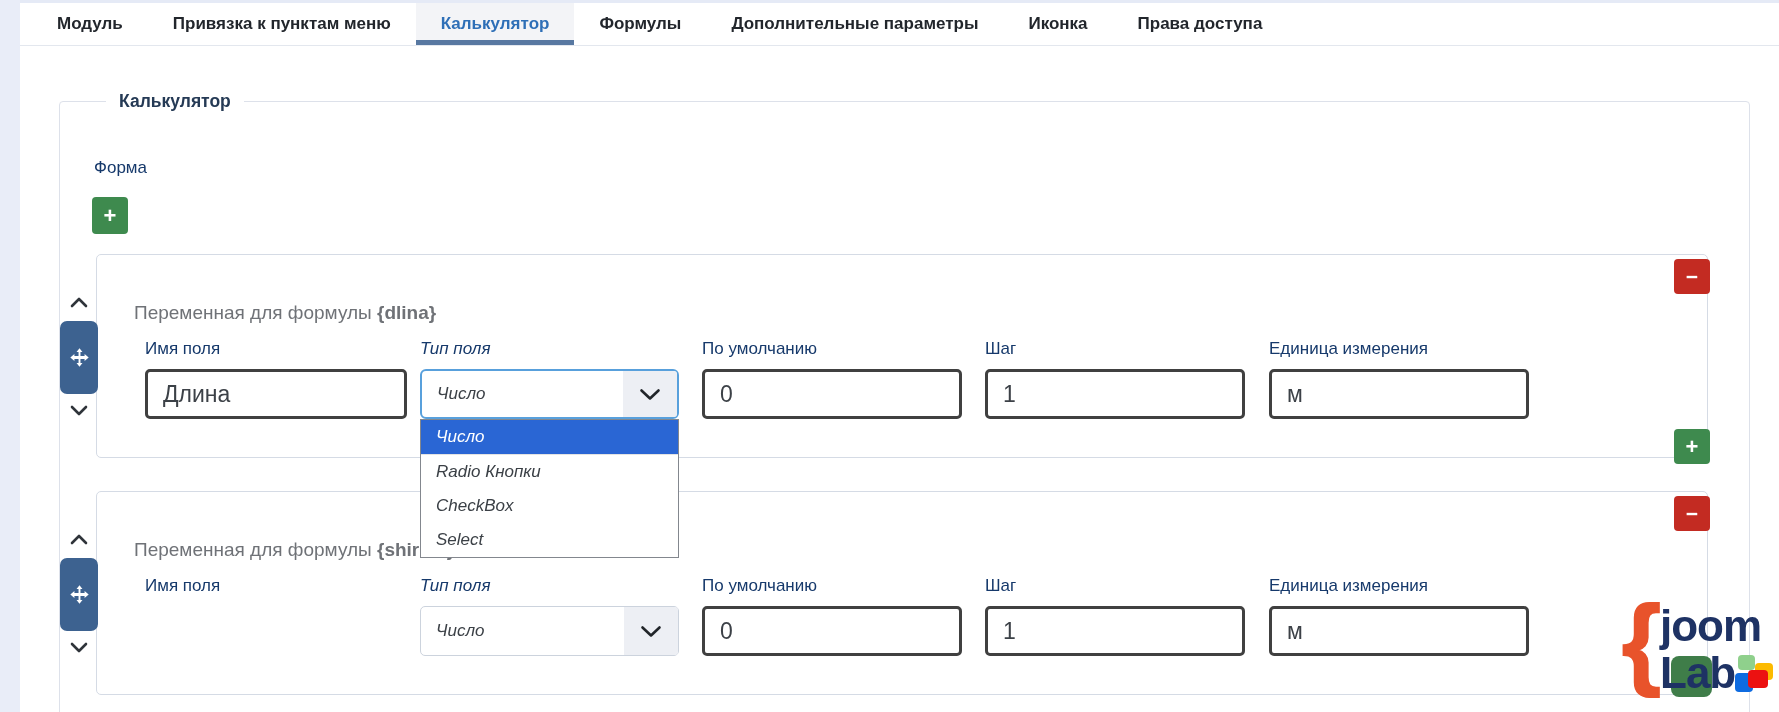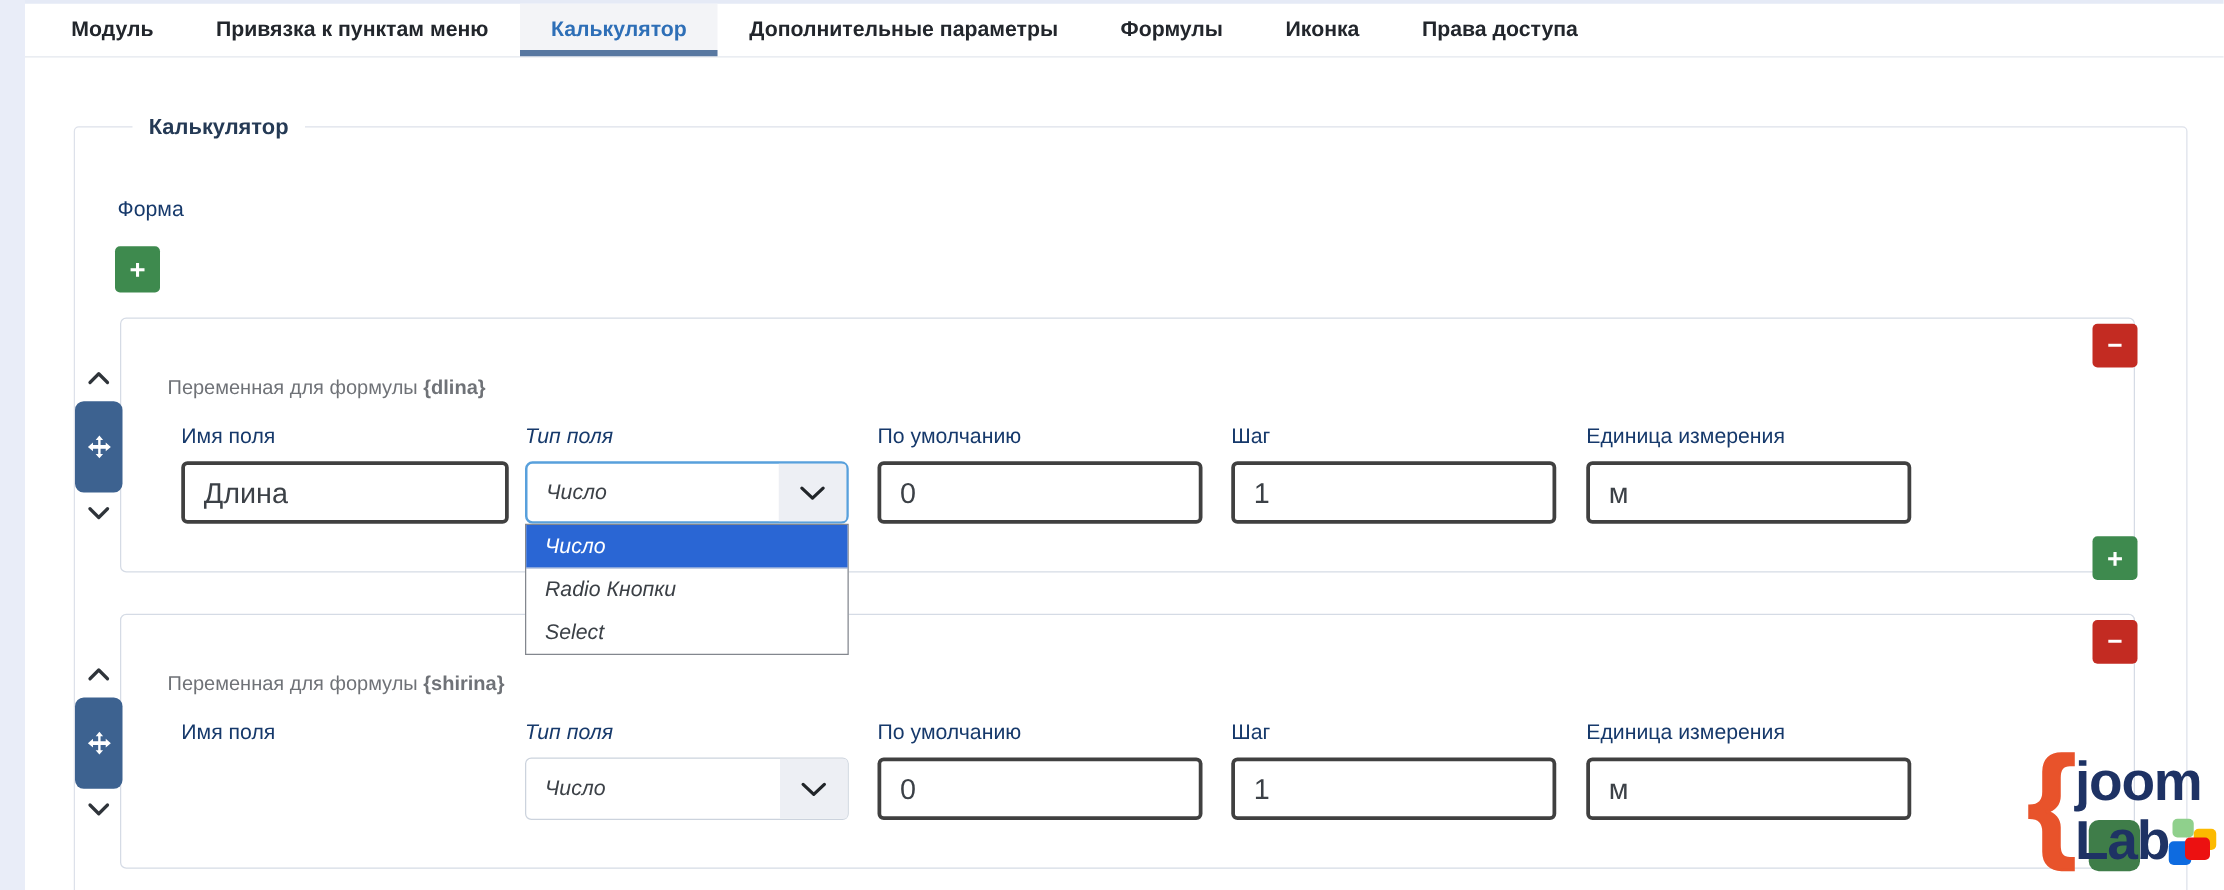--- a/index.html
+++ b/index.html
@@ -42,21 +42,21 @@
                 display:flex; align-items:center; justify-content:center; font-size:21px; font-weight:700; line-height:1; }
   .btn-add-corner { position:absolute; bottom:-7px; right:-3px; width:36px; height:35px; }
 
   .chev { position:absolute; left:-29px; width:22px; height:14px; cursor:pointer;
           display:flex; align-items:center; justify-content:center; background:none; border:none; }
   .chev-up { top:40px; } .chev-down { top:148px; }
   .drag { position:absolute; left:-37px; top:66px; width:38px; height:73px;
           background:#3d6290; border-radius:7px; cursor:move; border:none;
           display:flex; align-items:center; justify-content:center; }
 
-  .var-label { position:absolute; left:37px; top:47px; font-size:16px; color:#6f7277;text-align:right; }
+  .var-label { position:absolute; left:37px; top:47px; font-size:19px; color:#6f7277;text-align:right; }
   .var-label b { font-weight:700; }
 
   .field { position:absolute; top:84px; }
   .f-name    { left:48px;   width:262px; }
   .f-type    { left:323px;  width:259px;font-style:italic; }
   .f-default { left:605px;  width:260px; }
   .f-step    { left:888px;  width:260px; }
   .f-unit    { left:1172px; width:260px; }
   .field label { display:block; font-size:17px; color:#16396b; line-height:20px; margin-bottom:10px; white-space:nowrap; }
   .field input { width:100%; height:50px; border:3px solid #404040; border-radius:5px;
@@ -94,22 +94,22 @@
 </head>
 <body>
 
 <div class="page">
   <div class="left-strip"></div>
 
   <nav class="tabbar">
     <div class="tab">Модуль</div>
     <div class="tab">Привязка к пунктам меню</div>
     <div class="tab active">Калькулятор</div>
+    <div class="tab">Формулы</div>
     <div class="tab">Дополнительные параметры</div>
-    <div class="tab">Формулы</div>
     <div class="tab">Иконка</div>
     <div class="tab">Права доступа</div>
   </nav>
 
   <section class="panel">
     <div class="legend">Калькулятор</div>
 
     <div class="form-label">Форма</div>
     <button class="btn-green btn-add-top">
       <span>+</span>
@@ -154,20 +154,21 @@
         <div class="select focused">
           <span class="sel-val">Число</span>
           <span class="sel-arrow">
             <svg width="22" height="13" viewBox="0 0 22 13">
                 <polyline points="2.5,2.5 11,10.5 19.5,2.5" fill="none" stroke="#212529" stroke-width="2.6" stroke-linecap="round" stroke-linejoin="round"></polyline>
               </svg>
           </span>
           <div class="dropdown">
             <div class="opt selected">Число</div>
             <div class="opt">Radio Кнопки</div>
+            <div class="opt">CheckBox</div>
             <div class="opt">Select</div>
           </div>
         </div>
       </div>
 
       <div class="field f-default">
         <label>По умолчанию</label>
         <input value="0" style="">
       </div>
 

